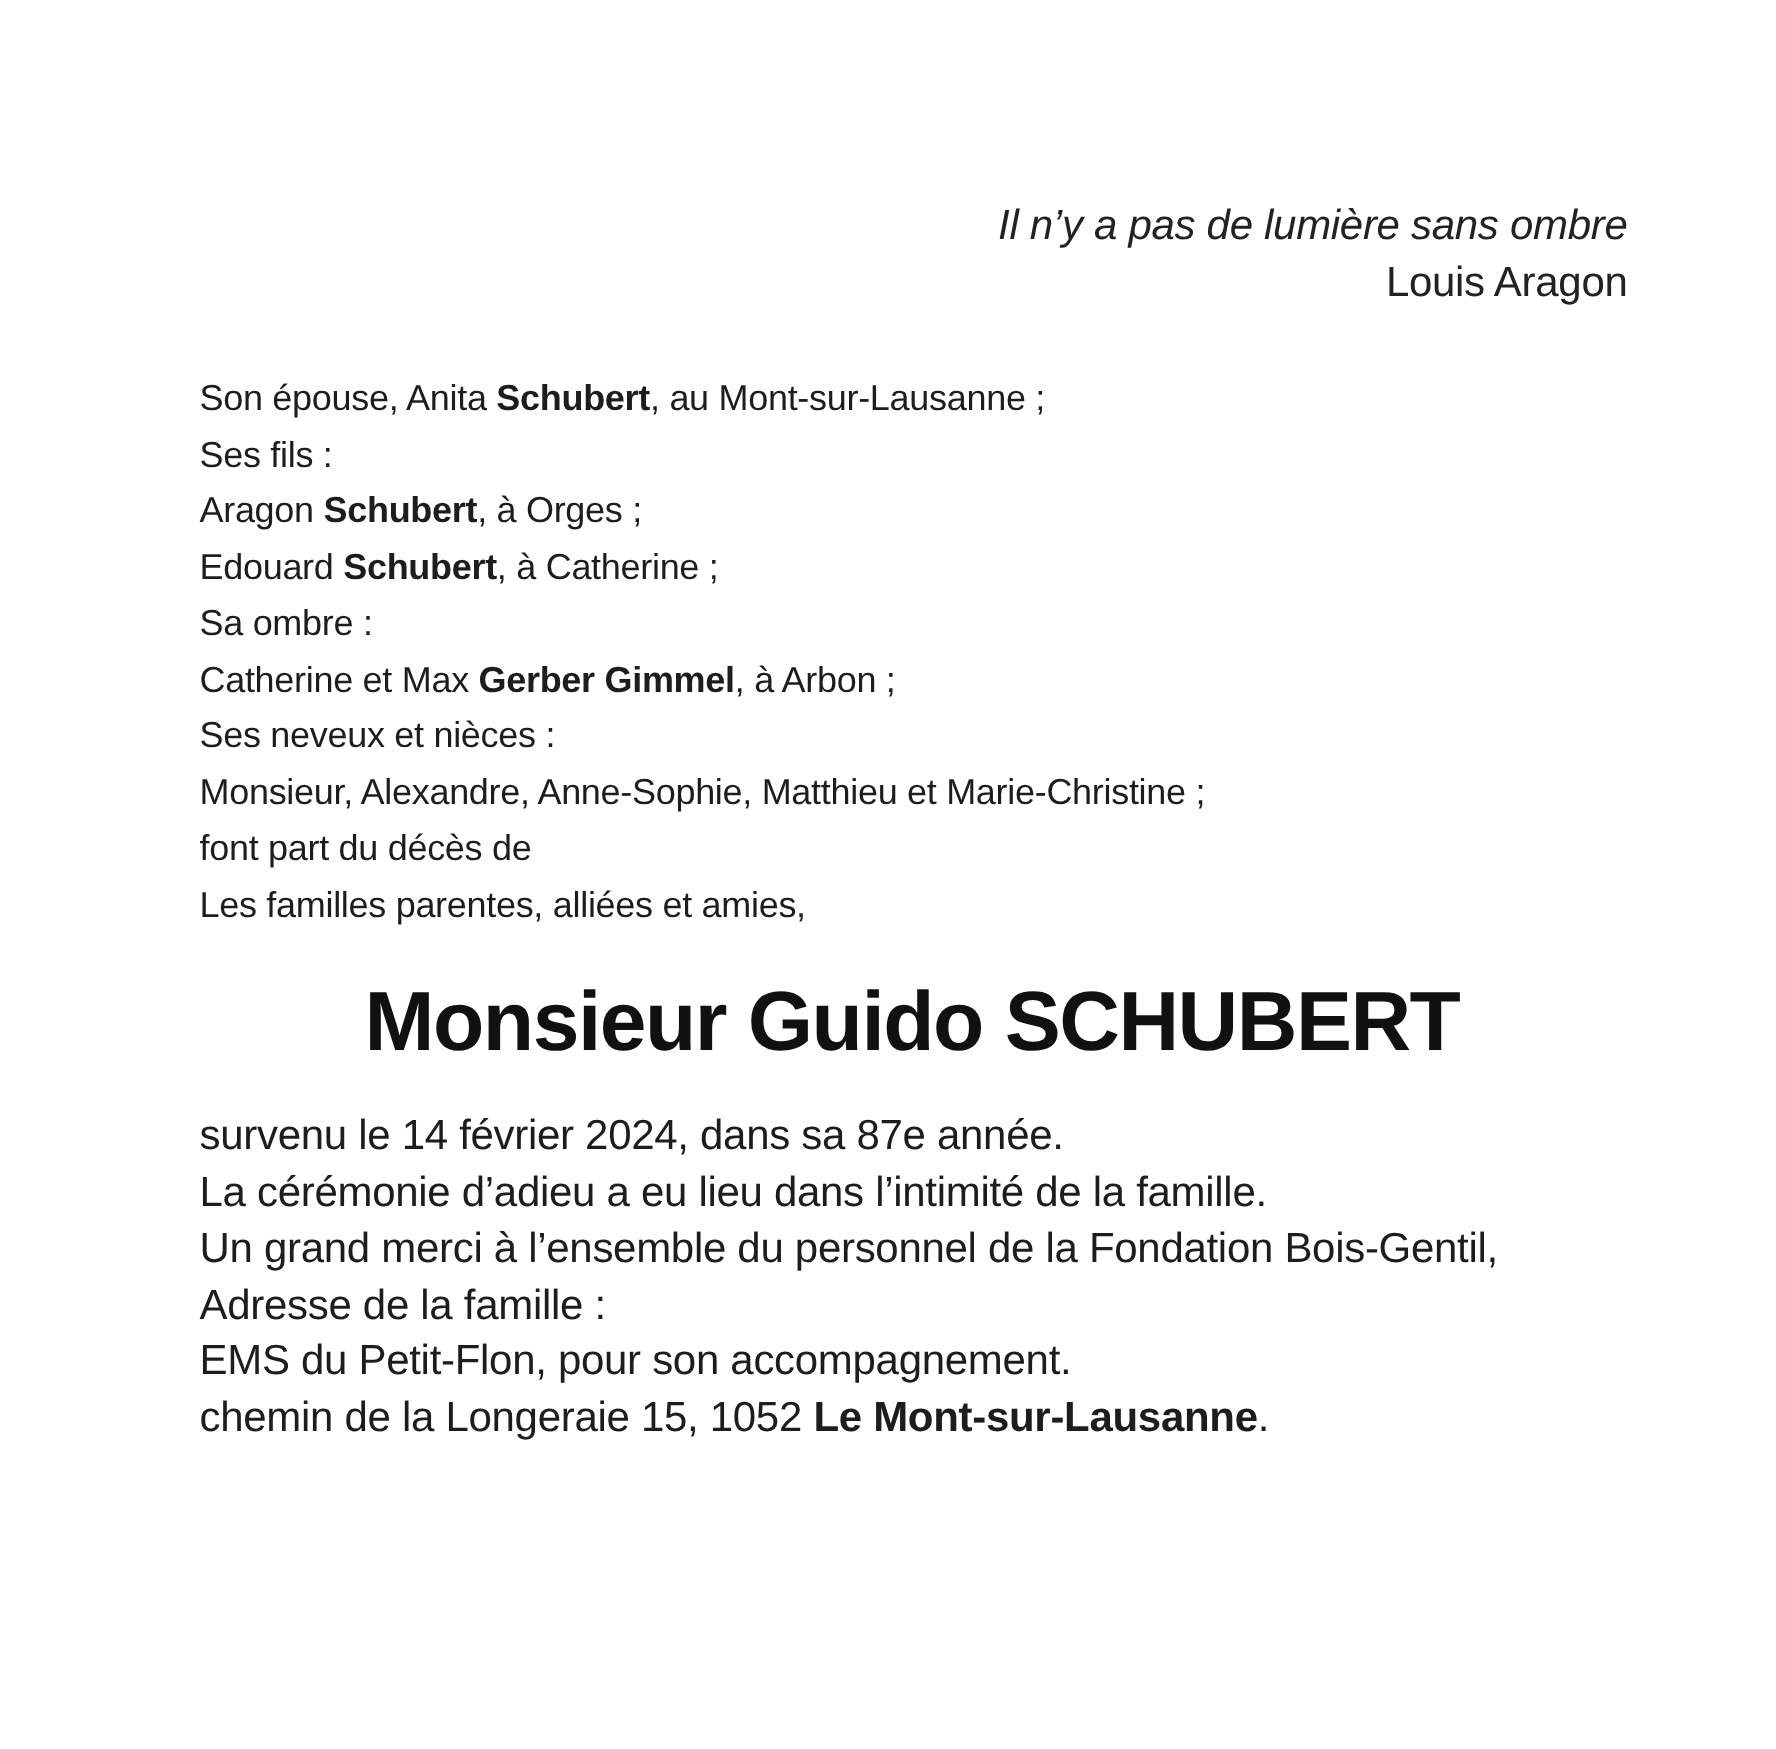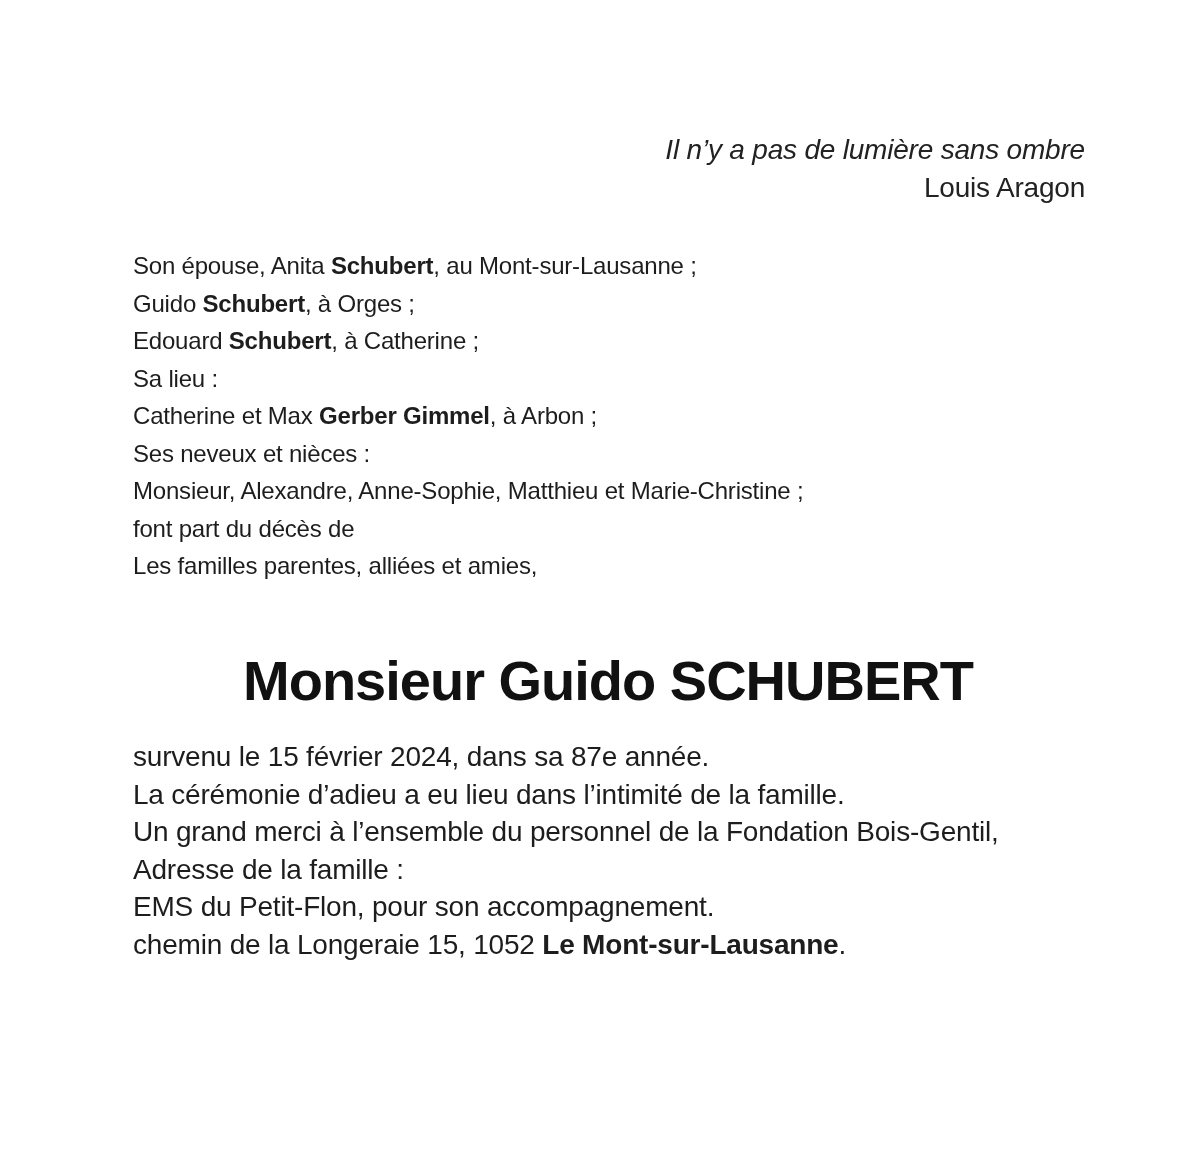--- a/index.html
+++ b/index.html
@@ -63,34 +63,35 @@
 
 <div class="page">
 
   <div class="epigraph">
     <div class="quote">Il n’y a pas de lumière sans ombre</div>
     <div class="author">Louis Aragon</div>
   </div>
 
   <div class="notice">
     <div class="line"><span>Son épouse, Anita </span><span class="b">Schubert</span><span>, au Mont-sur-Lausanne ;</span></div>
-    <div class="line"><span>Guido </span><span class="b">Schubert</span><span>, à Orges ;</span></div>
+    <div class="line"><span>Ses fils :</span></div>
+    <div class="line"><span>Aragon </span><span class="b">Schubert</span><span>, à Orges ;</span></div>
     <div class="line"><span>Edouard </span><span class="b">Schubert</span><span>, à Catherine ;</span></div>
-    <div class="line"><span>Sa lieu :</span></div>
+    <div class="line"><span>Sa ombre :</span></div>
     <div class="line"><span>Catherine et Max </span><span class="b">Gerber Gimmel</span><span>, à Arbon ;</span></div>
     <div class="line"><span>Ses neveux et nièces :</span></div>
     <div class="line"><span>Monsieur, Alexandre, Anne-Sophie, Matthieu et Marie-Christine ;</span></div>
     <div class="line"><span>font part du décès de</span></div>
     <div class="line"><span>Les familles parentes, alliées et amies,</span></div>
   </div>
 
   <h1 class="deceased-title">Monsieur Guido SCHUBERT</h1>
 
   <div class="details">
-    <div class="line"><span>survenu le 15 février 2024, dans sa 87e année.</span></div>
+    <div class="line"><span>survenu le 14 février 2024, dans sa 87e année.</span></div>
     <div class="line"><span>La cérémonie d’adieu a eu lieu dans l’intimité de la famille.</span></div>
     <div class="line"><span>Un grand merci à l’ensemble du personnel de la Fondation Bois-Gentil,</span></div>
     <div class="line"><span>Adresse de la famille :</span></div>
     <div class="line"><span>EMS du Petit-Flon, pour son accompagnement.</span></div>
     <div class="line"><span>chemin de la Longeraie 15, 1052 </span><span class="b">Le Mont-sur-Lausanne</span><span>.</span></div>
   </div>
 
 </div>
 
 </body></html>

